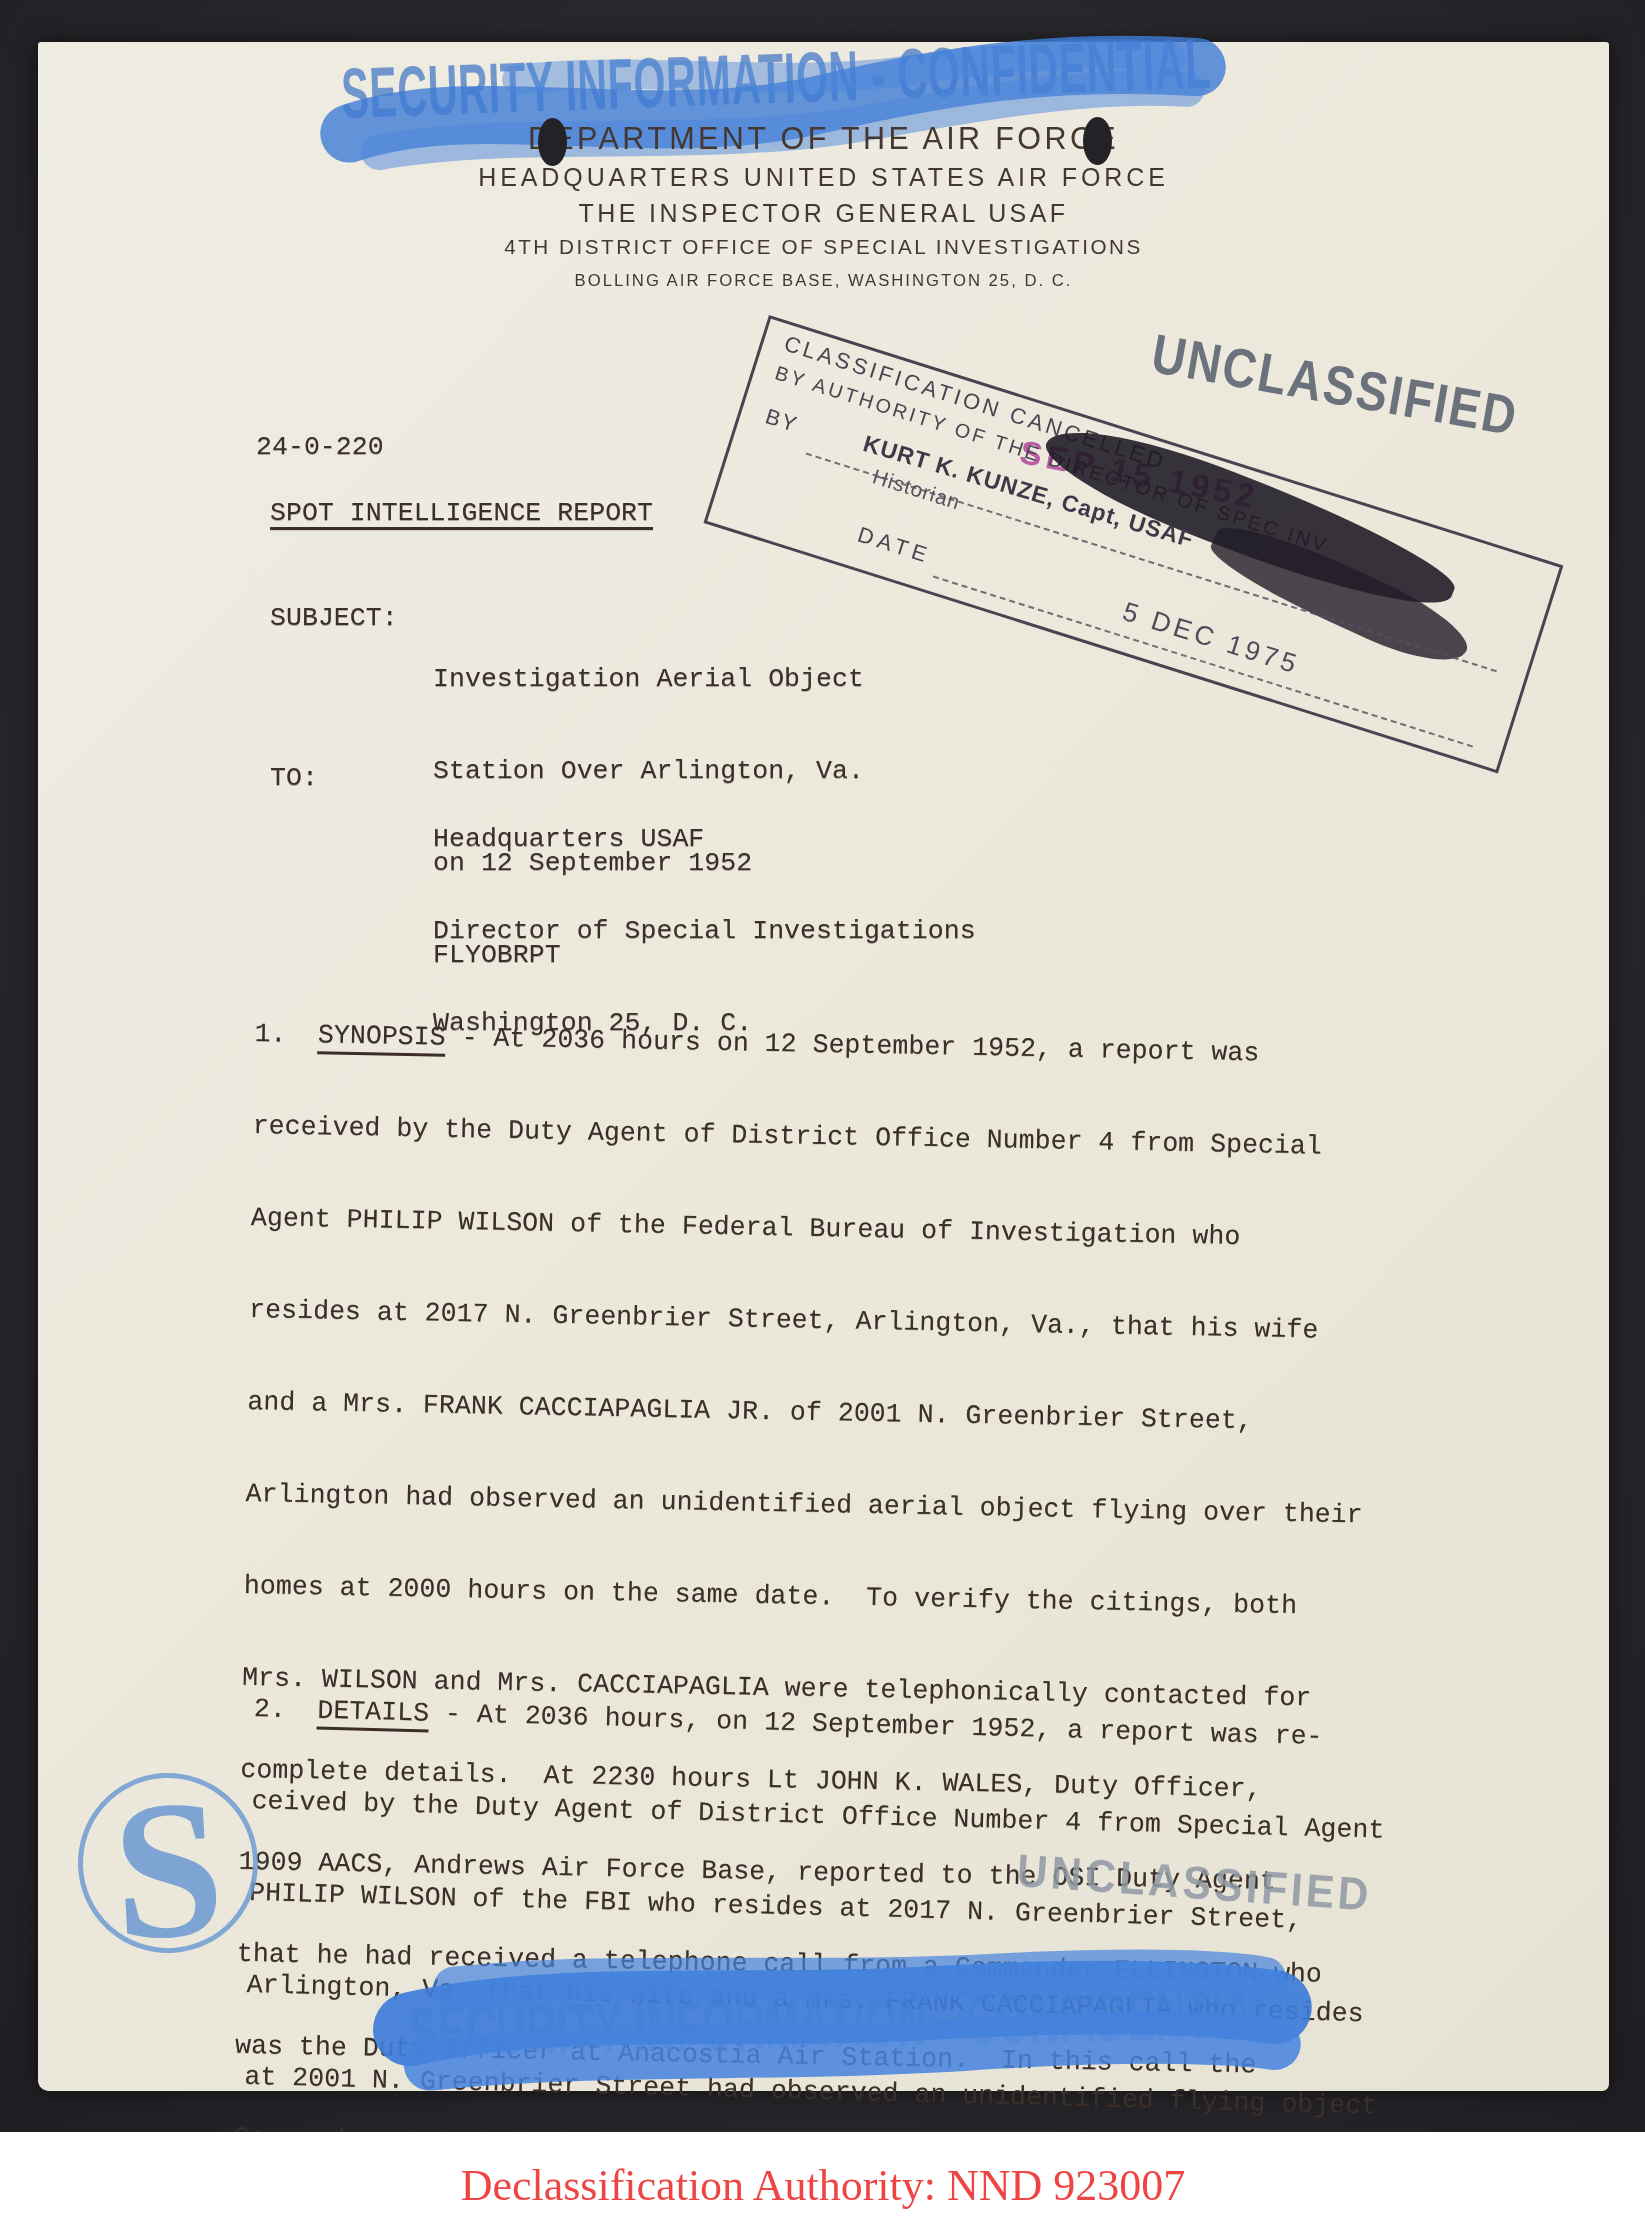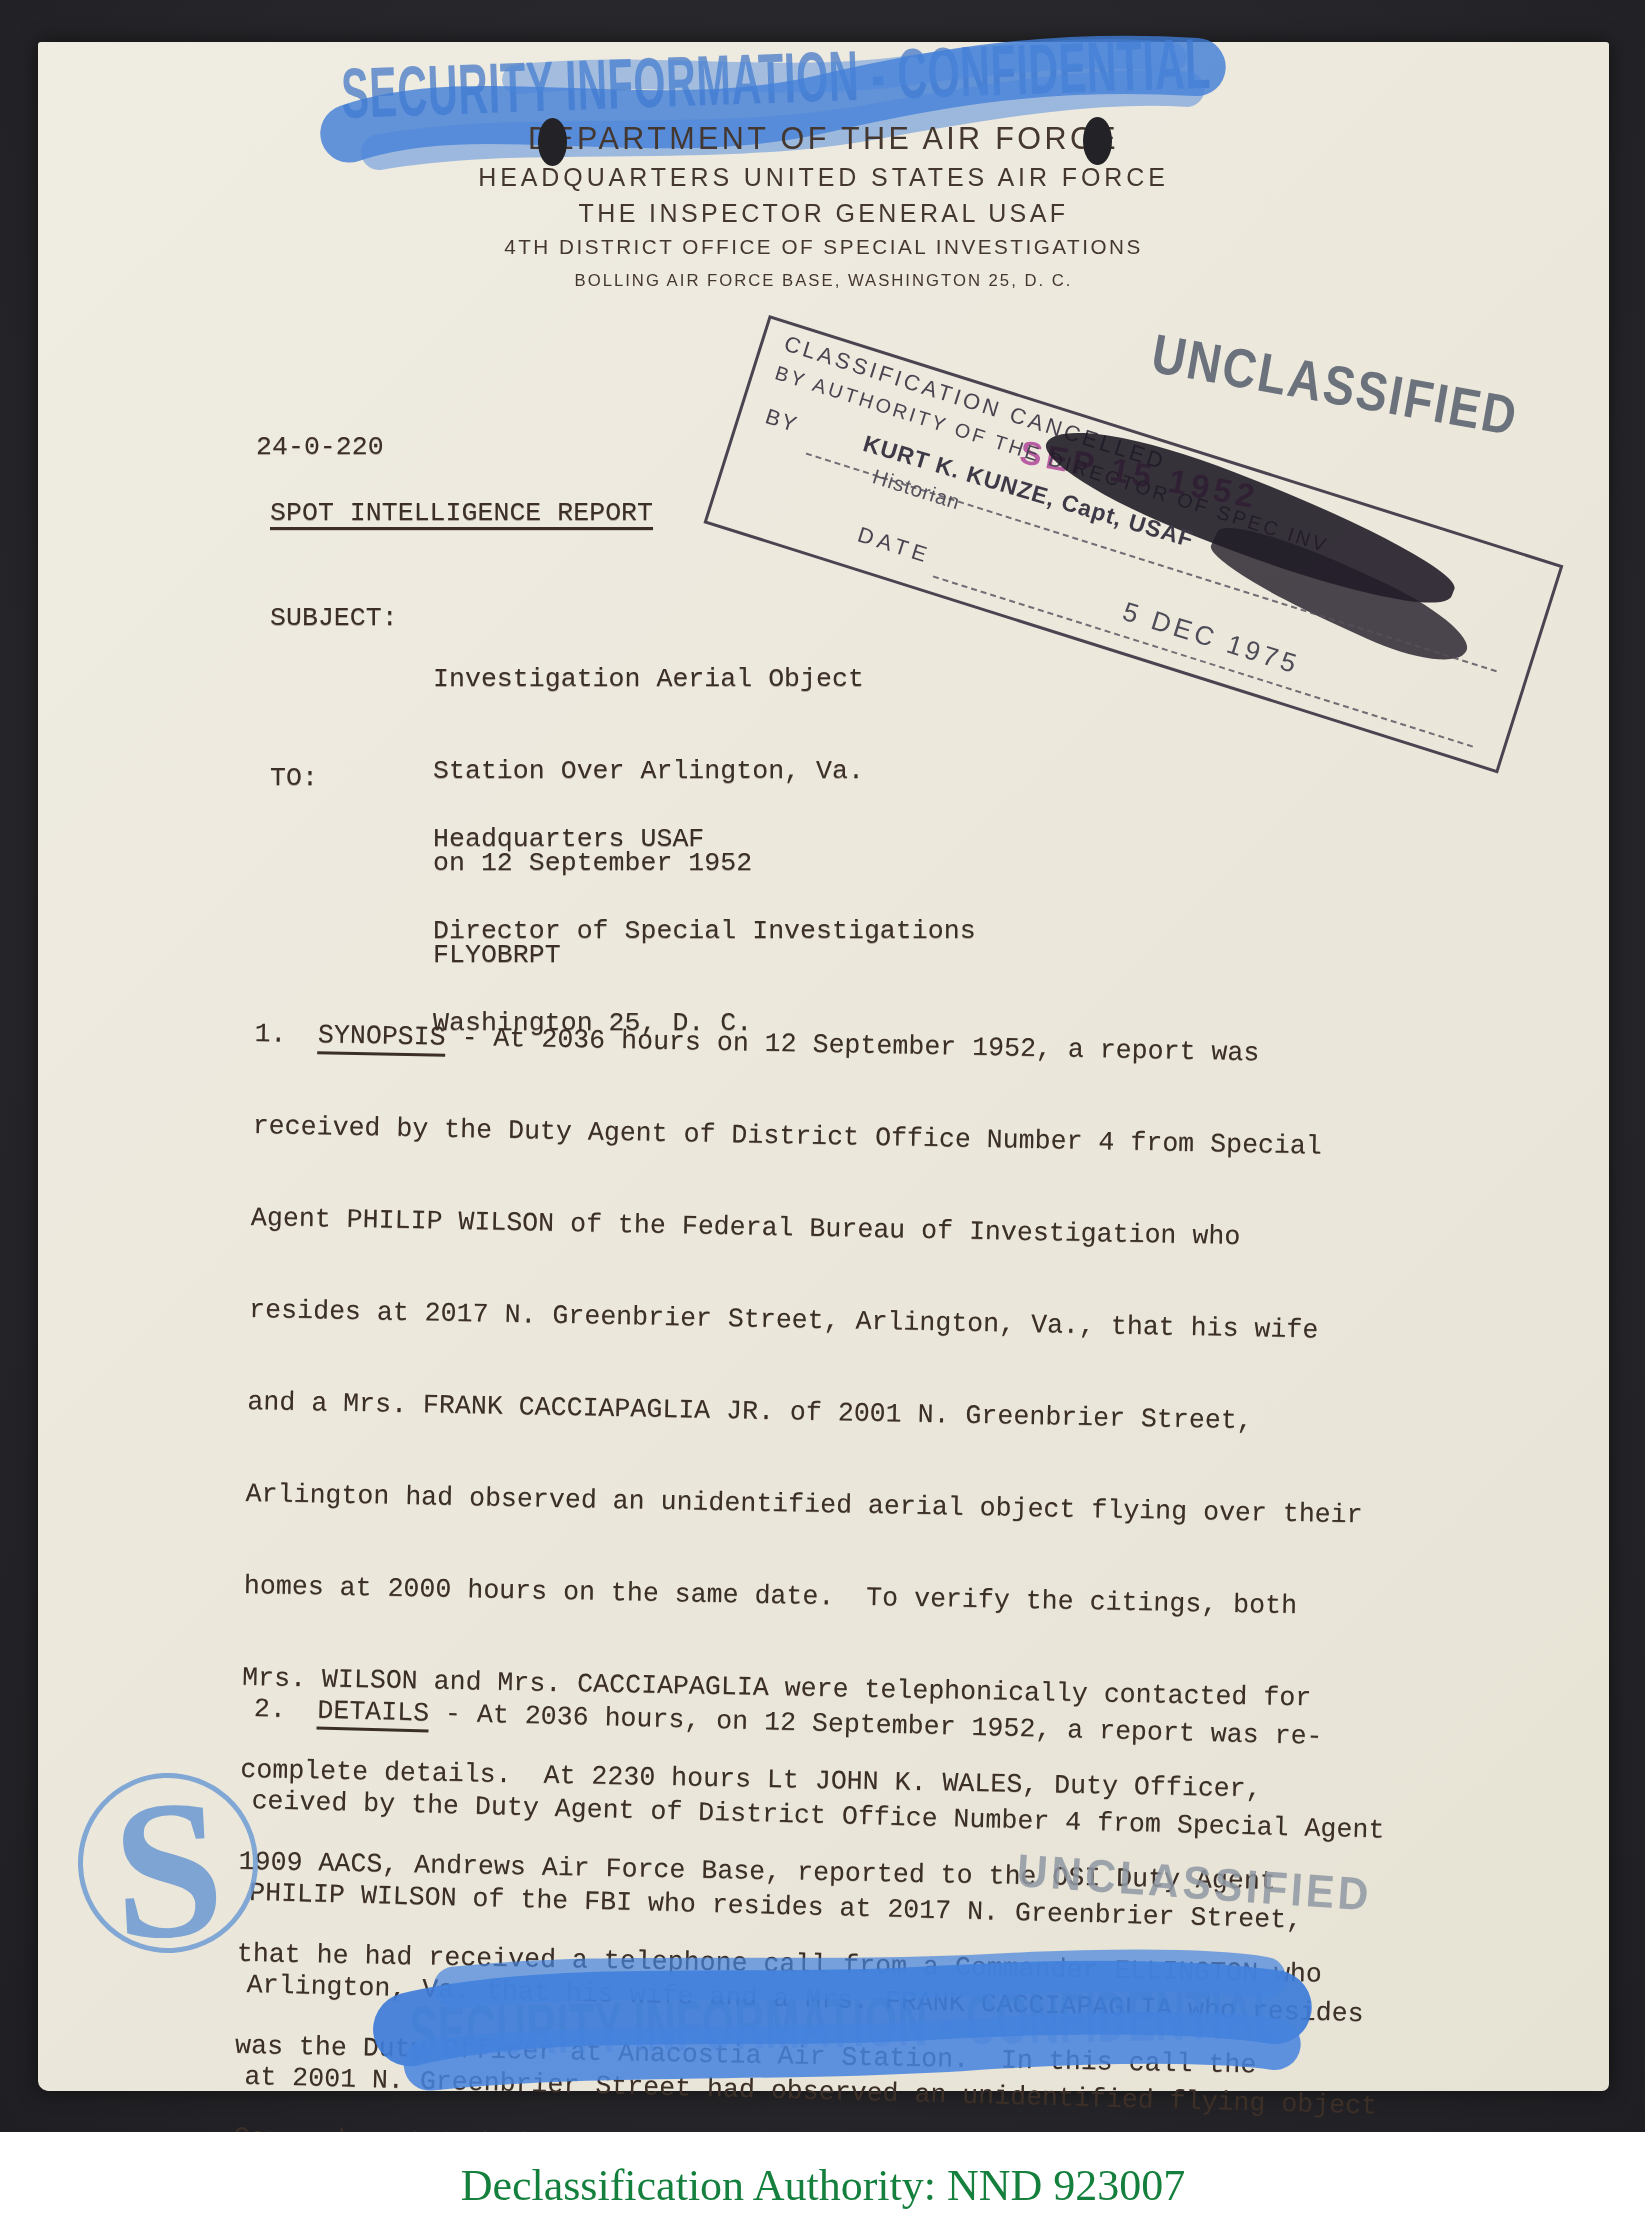--- a/index.html
+++ b/index.html
@@ -72,21 +72,21 @@
   
   .hole{position:absolute;width:28.6px;height:48px;border-radius:50%;background:#232227;}
   .hole-left{left:538px;top:118px;}
   .hole-right{left:1083px;top:117px;}
 
   .marker-svg{position:absolute;pointer-events:none;}
 
   
   .caption-bar{position:absolute;left:0;bottom:0;width:1646px;height:107px;background:#ffffff;
       display:flex;align-items:center;justify-content:center;}
-  .caption-bar span{font-family:"Liberation Serif",serif;font-size:44px;color:#15803d;}
+  .caption-bar span{font-family:"Liberation Serif",serif;font-size:44px;color:#ef4444;}
 </style>
 </head>
 <body>
 
 <div class="canvas">
   <div class="photo-area">
 
     <div class="paper"></div>
 
     <div class="sec-stamp sec-top">SECURITY INFORMATION - CONFIDENTIAL</div>

